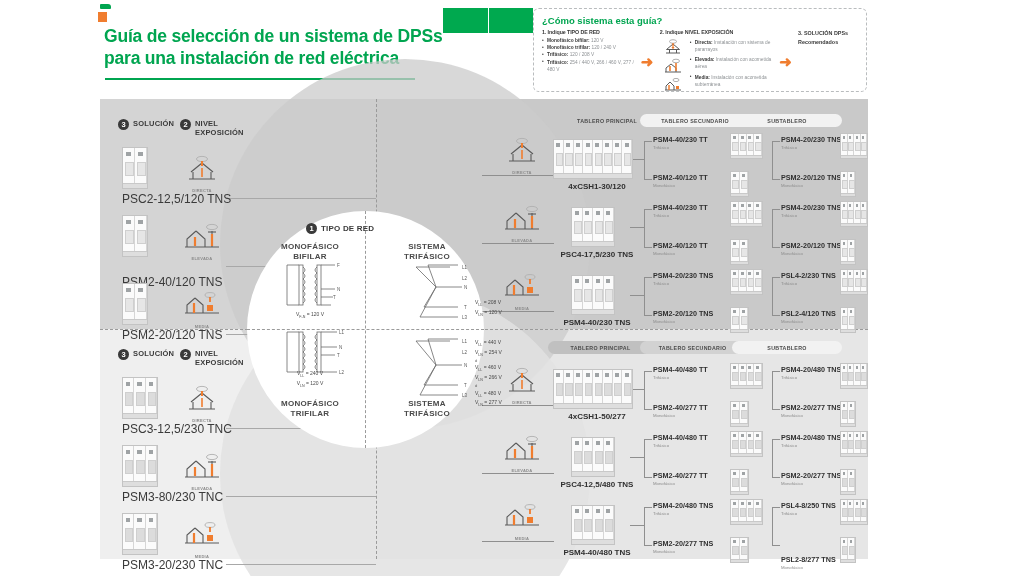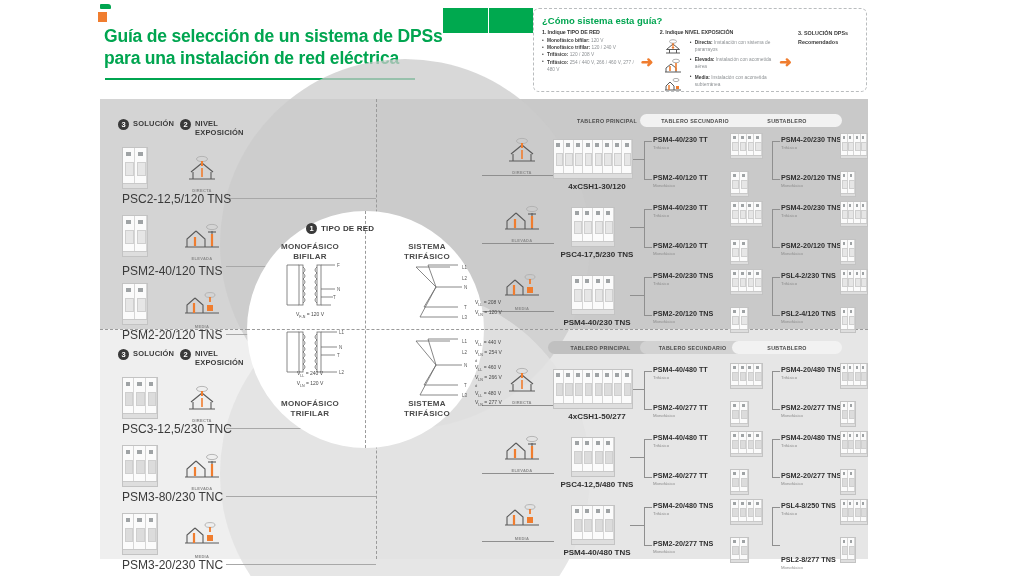--- a/index.html
+++ b/index.html
@@ -373,21 +373,21 @@
           <path d="M17 6v5" stroke="#f07d2f" stroke-width="2"></path>
           <path d="M17 13v9" stroke="#f07d2f" stroke-width="1.6"></path>
         </svg><div class="exp-cap">DIRECTA</div></div>
       <div class="leader" style="left:126px;top:99px;width:150px"></div>
       <div class="sol-row" style="left:22px;top:116px">
         <div class="dps" style="width:26px;height:42px">
           <div class="pole"></div>
           <div class="pole"></div>
           <div class="base"></div>
         </div>
-        <div class="sol-label" style="margin-top:7px">PSM2-40/120 TNS</div>
+        <div class="sol-label" style="margin-top:18px">PSM2-40/120 TNS</div>
       </div>
       <div class="exp-icon-wrap" style="left:78px;top:124px;width:48px"><svg width="40" height="28" viewBox="0 0 40 28">
           <path d="M3 24h34M14 8 5 16v8M14 8l9 8v8" stroke="#5a5a5a" fill="none" stroke-width="1.1"></path>
           <path d="M30 8v16" stroke="#5a5a5a" stroke-width="1.1"></path>
           <path d="M26 9h8" stroke="#5a5a5a" stroke-width="1.1"></path>
           <ellipse cx="30" cy="4" rx="5.5" ry="2.6" fill="none" stroke="#b0b0b0" stroke-width=".9"></ellipse>
           <path d="M13 14v9M30 11v12" stroke="#f07d2f" stroke-width="2.2"></path>
         </svg><div class="exp-cap">ELEVADA</div></div>
       <div class="leader" style="left:126px;top:167px;width:150px"></div>
       <div class="sol-row" style="left:22px;top:184px">

